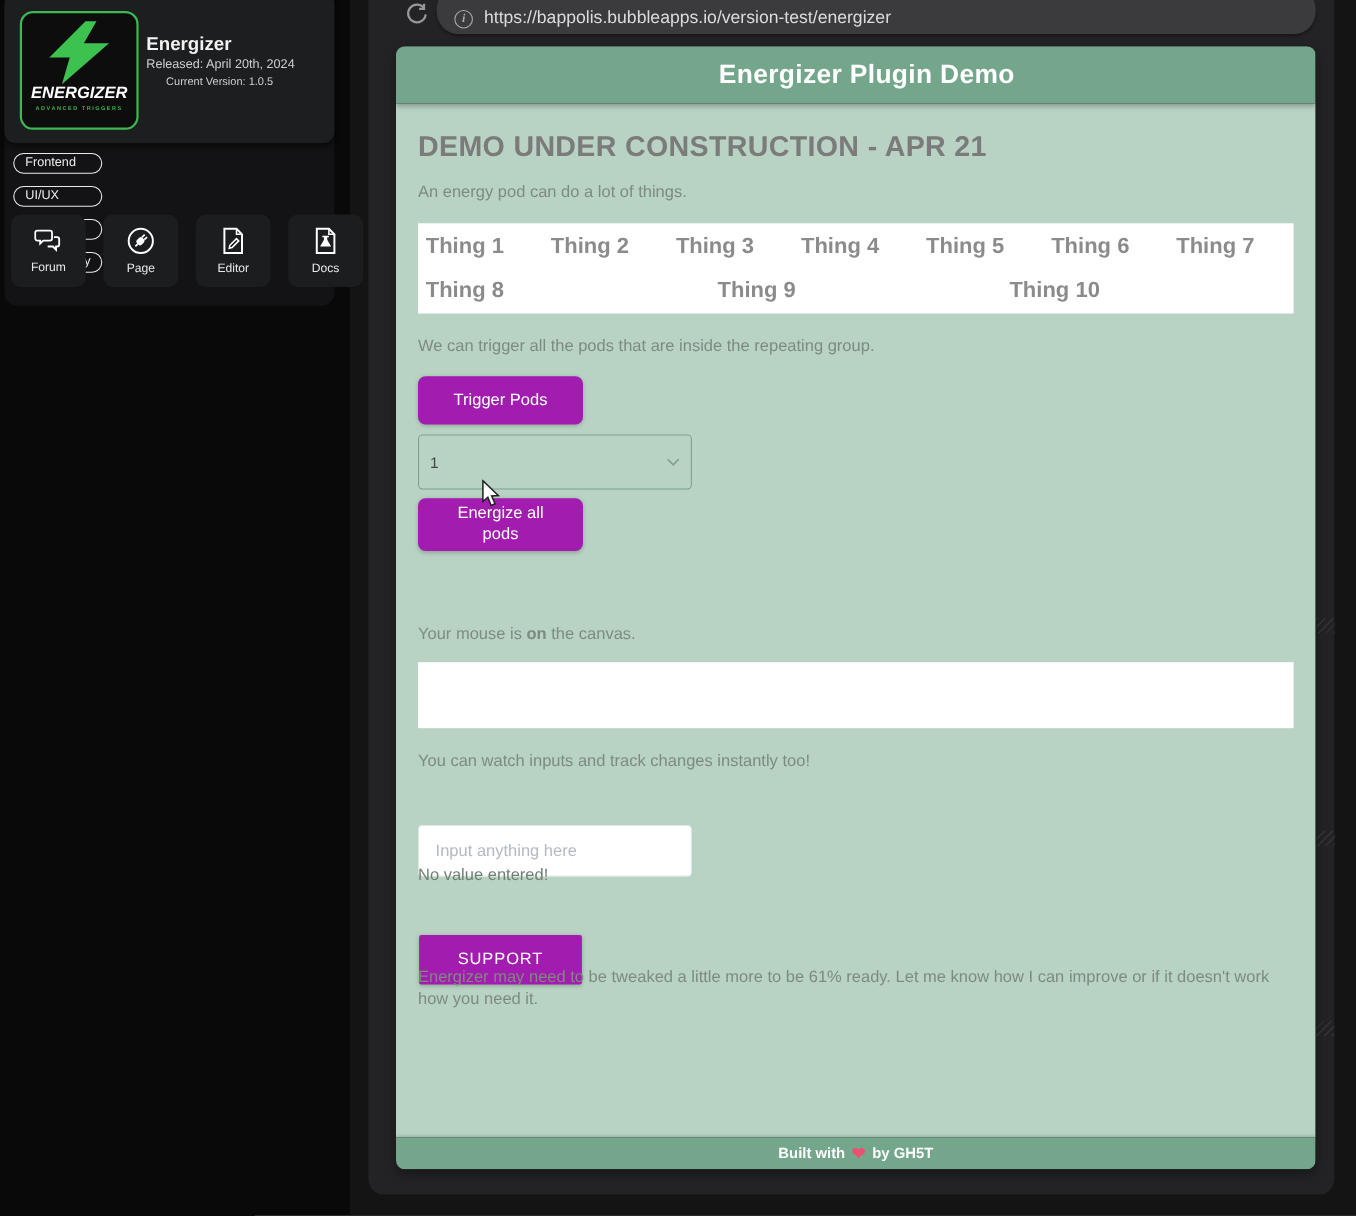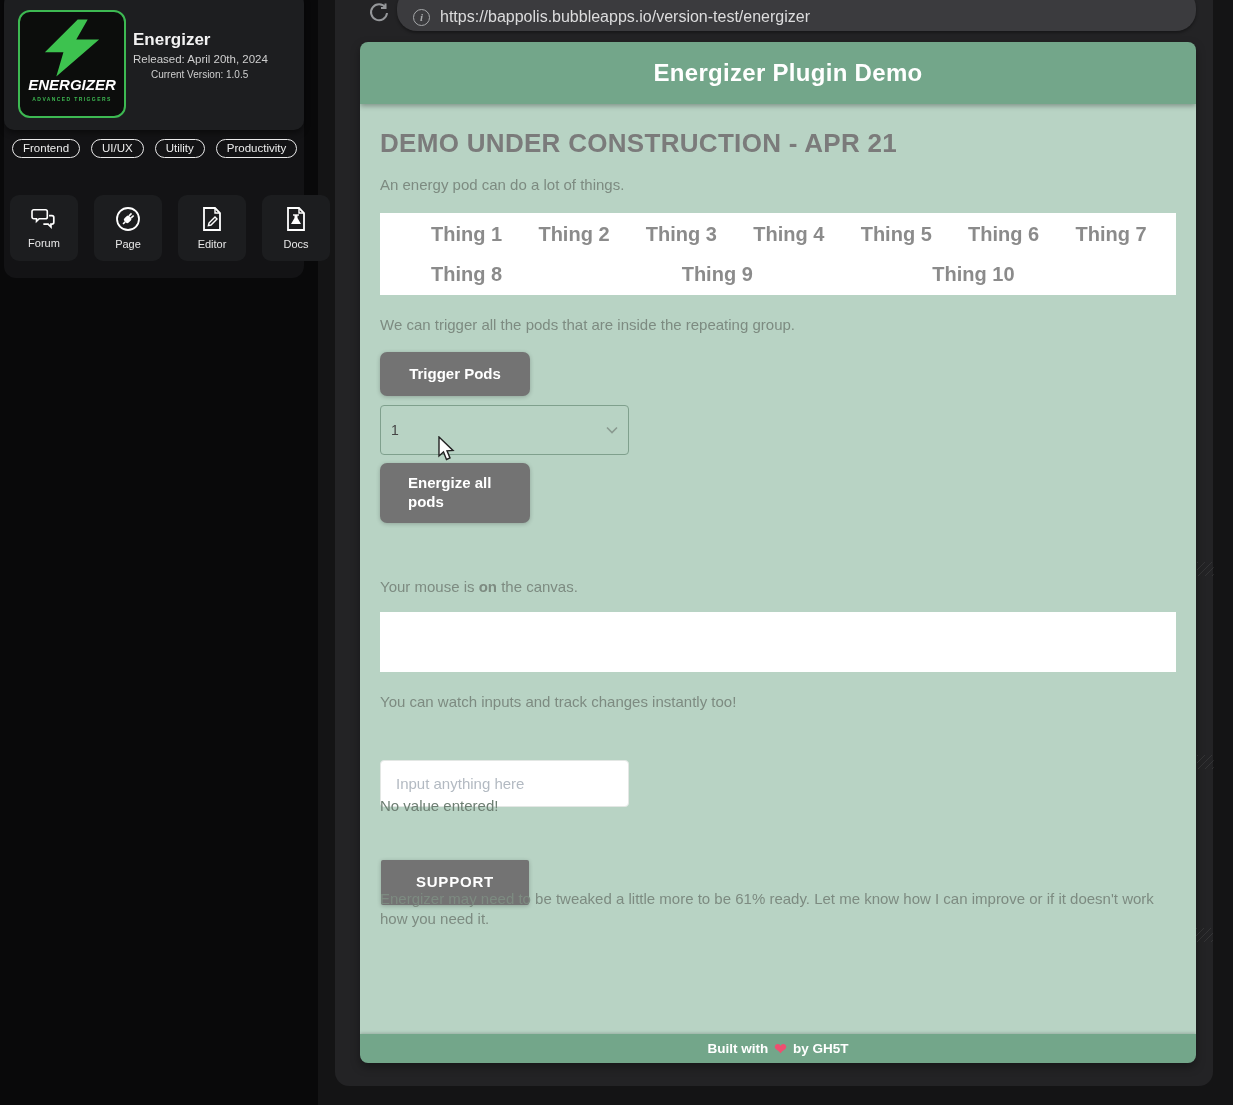--- a/index.html
+++ b/index.html
@@ -25,21 +25,21 @@
   }
   .logo-bolt{ margin-top:6px; }
   .logo-brand{
     color:#fff; font-weight:bold; font-style:italic; font-size:15px; letter-spacing:0;
     margin-top:-2px;
   }
   .logo-sub{ color:#3db952; font-size:5px; letter-spacing:1.4px; margin-top:3px; font-weight:bold;}
   .app-title{ position:absolute; left:129px; top:38px; color:#f2f2f2; font-size:17px; font-weight:bold; }
   .app-meta1{ position:absolute; left:129px; top:61px; color:#cfcfcf; font-size:11.5px; }
   .app-meta2{ position:absolute; left:147px; top:77px; color:#cfcfcf; font-size:10px; }
-  .tags-row{ position:absolute; left:8px; top:147px; display:flex; gap:11px; }
+  .tags-row{ position:absolute; left:8px; top:147px; display:flex; gap:11px;flex-direction:column; }
   .tag-pill{
     border:1.5px solid #e9e9e9; border-radius:10px; color:#ececec;
     font-size:11.5px; padding:2px 10px 3px 10px; white-space:nowrap; background:transparent;
   }
   .nav-row{ position:absolute; left:6px; top:203px; display:flex; gap:16px; }
   .nav-card{
     width:68px; height:66px; background:#1c1d1f; border-radius:9px;
     display:flex; flex-direction:column; align-items:center; justify-content:center; gap:6px;
   }
   .nav-label{ color:#e8e8e8; font-size:11px; }
@@ -63,52 +63,52 @@
     margin-right:10px; flex:0 0 auto;
   }
   .url-text{ color:#dcdcdd; font-size:16px; white-space:nowrap; overflow:hidden; }
   
   .demo-panel{
     position:absolute; left:360px; top:42px; width:836px; height:1021px;
     border-radius:8px; overflow:hidden; display:flex; flex-direction:column;
     box-shadow:0 4px 10px rgba(0,0,0,.35);
   }
   .demo-header{
-    height:62px; background:#73a68a; position:relative; z-index:2;
+    height:52px; background:#73a68a; position:relative; z-index:2;
     display:flex; align-items:center; justify-content:center;
     box-shadow:0 2px 5px rgba(0,0,0,.30);
     padding-left:20px;
   }
   .demo-header-title{ color:#fff; font-size:24px; font-weight:bold; letter-spacing:.3px; }
   .demo-body{ flex:1; background:#b8d3c4; position:relative; }
   .demo-footer{
     height:29px; background:#73a68a; display:flex; align-items:center; justify-content:center;
     gap:6px; box-shadow:0 -1px 3px rgba(0,0,0,.18); position:relative; z-index:2;
   }
   .demo-footer span{ color:#fff; font-size:13.5px; font-weight:bold; }
   .heart{ color:#ee4f70 !important; font-size:15px !important; }
   .h1{
     position:absolute; left:20px; top:24px; color:#7b7b7b; font-size:26px; font-weight:bold;
     letter-spacing:.3px; white-space:nowrap;
   }
   .txt{ position:absolute; left:20px; color:#7d8b81; font-size:15px; }
   .things-box{
     position:absolute; left:20px; top:109px; width:796px; height:82px; background:#fff;
-    display:flex; flex-direction:column; justify-content:center;padding-left:44px;
+    display:flex; flex-direction:column; justify-content:center;
   }
   .things-row{ display:flex; height:40px; align-items:center; }
   .thing-cell{ flex:1; color:#8b8b8b; font-size:20px; font-weight:bold; padding-left:7px; white-space:nowrap; }
   .btn{
-    position:absolute; background:#737373; color:#fff; font-weight:bold; font-size:15px;
-    display:flex; align-items:center; justify-content:center; text-align:left;
+    position:absolute; background:#a21caf; color:#fff; font-weight:normal; font-size:15px;
+    display:flex; align-items:center; justify-content:center; text-align:center;
     border:none; box-shadow:0 1px 4px rgba(0,0,0,.22); cursor:pointer;
     font-family:"Liberation Sans", sans-serif; line-height:1.25;
   }
   .btn-trigger{ left:20px; top:248px; width:150px; height:44px; border-radius:7px; }
-  .btn-energize{ left:20px; top:359px; width:150px; height:60px; border-radius:7px; padding:0 28px; }
+  .btn-energize{ left:20px; top:359px; width:150px; height:48px; border-radius:7px; padding:0 28px; }
   .btn-support{ left:21px; top:756px; width:148px; height:45px; border-radius:2px; letter-spacing:.8px; }
   .dropdown{
     position:absolute; left:20px; top:301px; width:249px; height:50px;
     border:1px solid #7fa08d; border-radius:4px; background:transparent;
     display:flex; align-items:center; padding:0 10px; cursor:pointer;
   }
   .dropdown-value{ color:#454545; font-size:14px; flex:1; }
   .chevron{ color:#8a9a90; }
   .canvas-box{ position:absolute; left:20px; top:508px; width:796px; height:60px; background:#fff; }
   .text-input{

